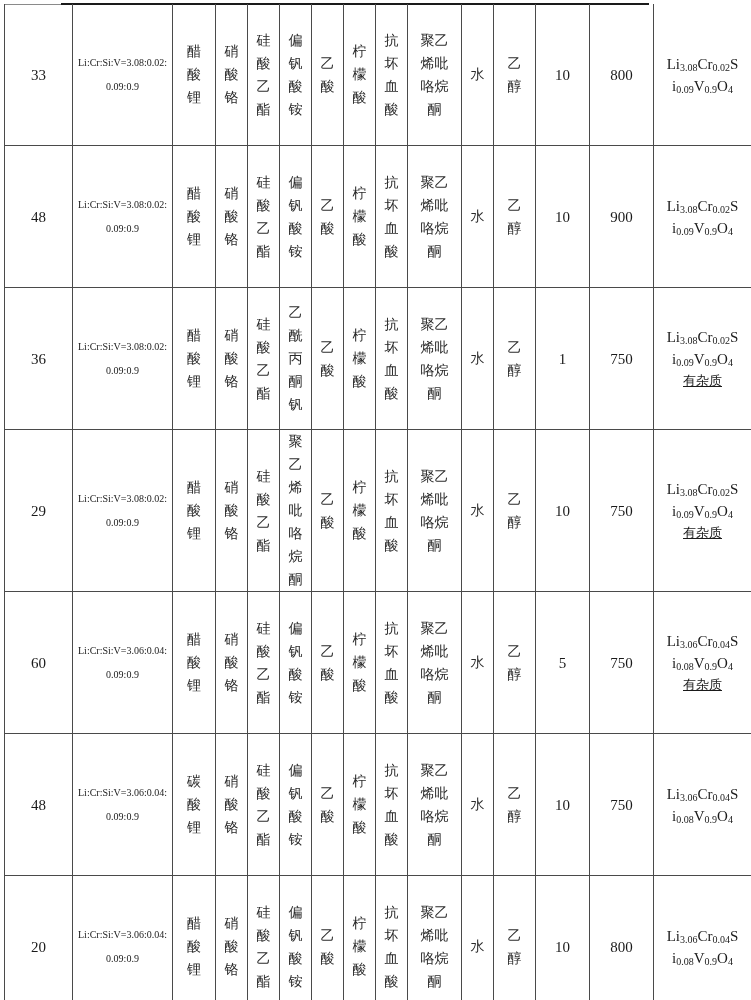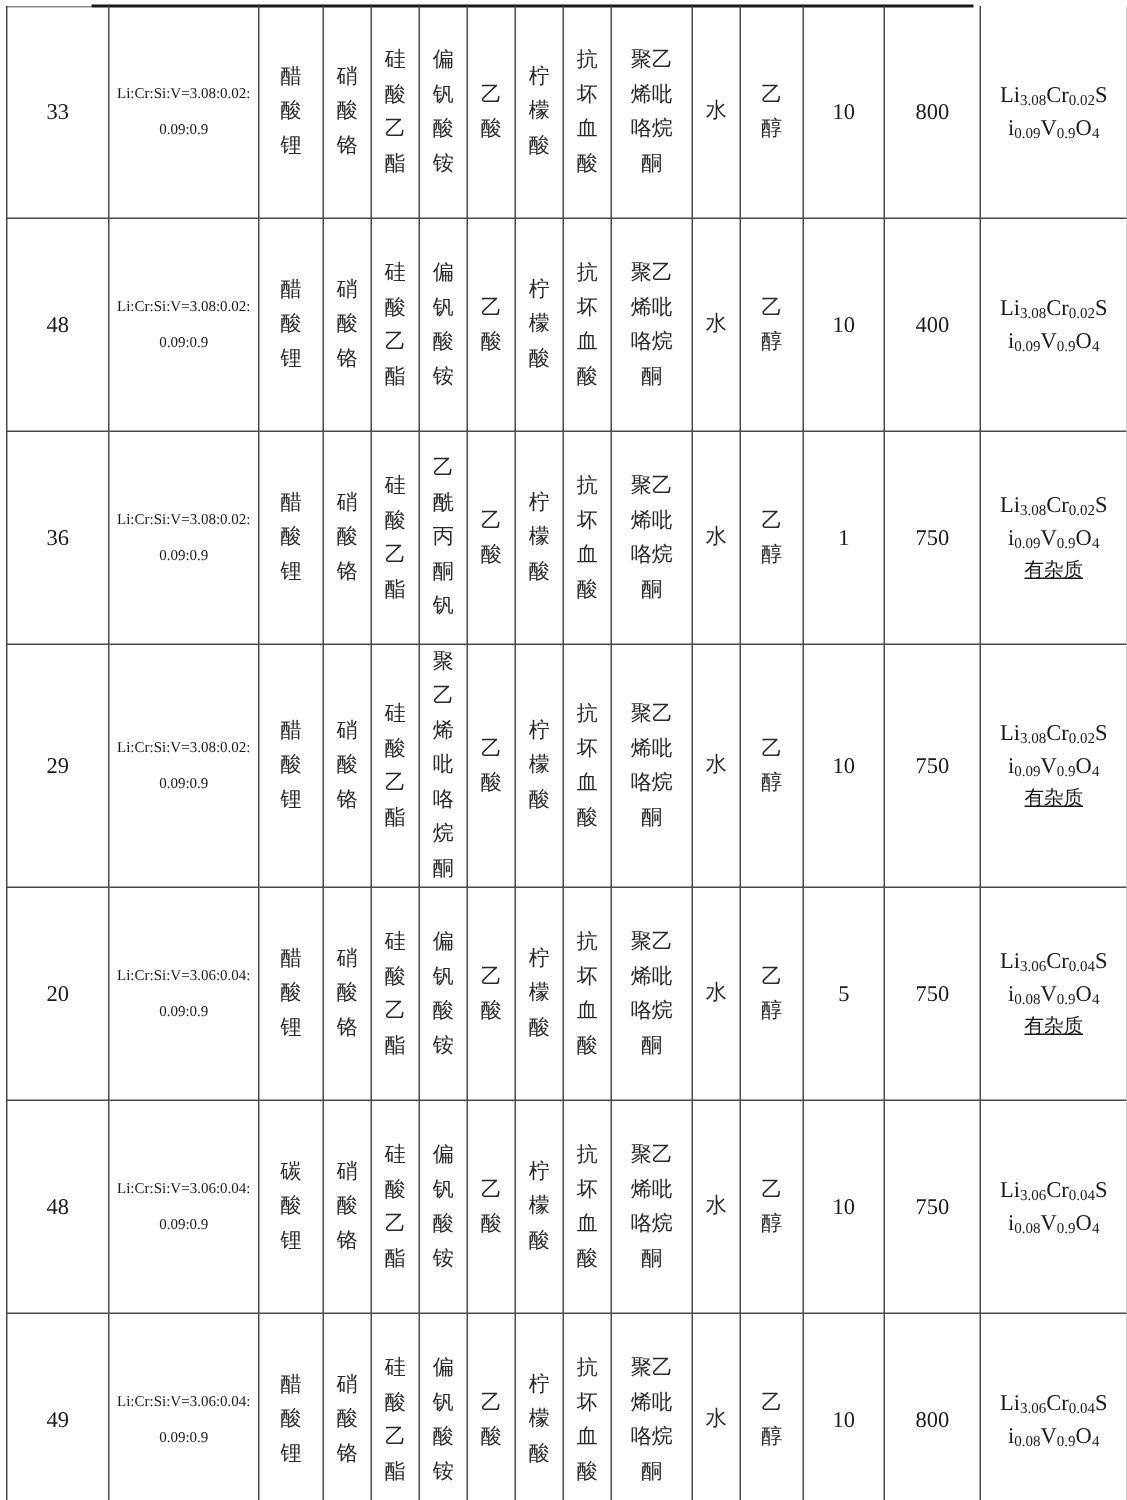--- a/index.html
+++ b/index.html
@@ -145,21 +145,21 @@
     <td class="cjk"><span class="vtext">硝酸铬</span></td>
     <td class="cjk"><span class="vtext">硅酸乙酯</span></td>
     <td class="cjk"><span class="vtext">偏钒酸铵</span></td>
     <td class="cjk"><span class="vtext">乙酸</span></td>
     <td class="cjk"><span class="vtext">柠檬酸</span></td>
     <td class="cjk"><span class="vtext">抗坏血酸</span></td>
     <td class="cjk"><span class="vtext2">聚乙烯吡咯烷酮</span></td>
     <td class="cjk"><span class="vtext">水</span></td>
     <td class="cjk"><span class="vtext">乙醇</span></td>
     <td><span>10</span></td>
-    <td><span>400</span></td>
+    <td><span>900</span></td>
     <td class="product">
       <span>Li<sub>3.08</sub>Cr<sub>0.02</sub>S<br>i<sub>0.09</sub>V<sub>0.9</sub>O<sub>4</sub></span>
       
     </td>
   </tr>
 
   <tr>
     <td><span>36</span></td>
     <td><span class="ratio">Li:Cr:Si:V=3.08:0.02:0.09:0.9</span></td>
     <td class="cjk"><span class="vtext">醋酸锂</span></td>
@@ -195,21 +195,21 @@
     <td class="cjk"><span class="vtext">乙醇</span></td>
     <td><span>10</span></td>
     <td><span>750</span></td>
     <td class="product">
       <span>Li<sub>3.08</sub>Cr<sub>0.02</sub>S<br>i<sub>0.09</sub>V<sub>0.9</sub>O<sub>4</sub></span>
       <span class="impurity">有杂质</span>
     </td>
   </tr>
 
   <tr>
-    <td><span>20</span></td>
+    <td><span>60</span></td>
     <td><span class="ratio">Li:Cr:Si:V=3.06:0.04:0.09:0.9</span></td>
     <td class="cjk"><span class="vtext">醋酸锂</span></td>
     <td class="cjk"><span class="vtext">硝酸铬</span></td>
     <td class="cjk"><span class="vtext">硅酸乙酯</span></td>
     <td class="cjk"><span class="vtext">偏钒酸铵</span></td>
     <td class="cjk"><span class="vtext">乙酸</span></td>
     <td class="cjk"><span class="vtext">柠檬酸</span></td>
     <td class="cjk"><span class="vtext">抗坏血酸</span></td>
     <td class="cjk"><span class="vtext2">聚乙烯吡咯烷酮</span></td>
     <td class="cjk"><span class="vtext">水</span></td>
@@ -237,21 +237,21 @@
     <td class="cjk"><span class="vtext">乙醇</span></td>
     <td><span>10</span></td>
     <td><span>750</span></td>
     <td class="product">
       <span>Li<sub>3.06</sub>Cr<sub>0.04</sub>S<br>i<sub>0.08</sub>V<sub>0.9</sub>O<sub>4</sub></span>
       
     </td>
   </tr>
 
   <tr>
-    <td><span>49</span></td>
+    <td><span>20</span></td>
     <td><span class="ratio">Li:Cr:Si:V=3.06:0.04:0.09:0.9</span></td>
     <td class="cjk"><span class="vtext">醋酸锂</span></td>
     <td class="cjk"><span class="vtext">硝酸铬</span></td>
     <td class="cjk"><span class="vtext">硅酸乙酯</span></td>
     <td class="cjk"><span class="vtext">偏钒酸铵</span></td>
     <td class="cjk"><span class="vtext">乙酸</span></td>
     <td class="cjk"><span class="vtext">柠檬酸</span></td>
     <td class="cjk"><span class="vtext">抗坏血酸</span></td>
     <td class="cjk"><span class="vtext2">聚乙烯吡咯烷酮</span></td>
     <td class="cjk"><span class="vtext">水</span></td>

